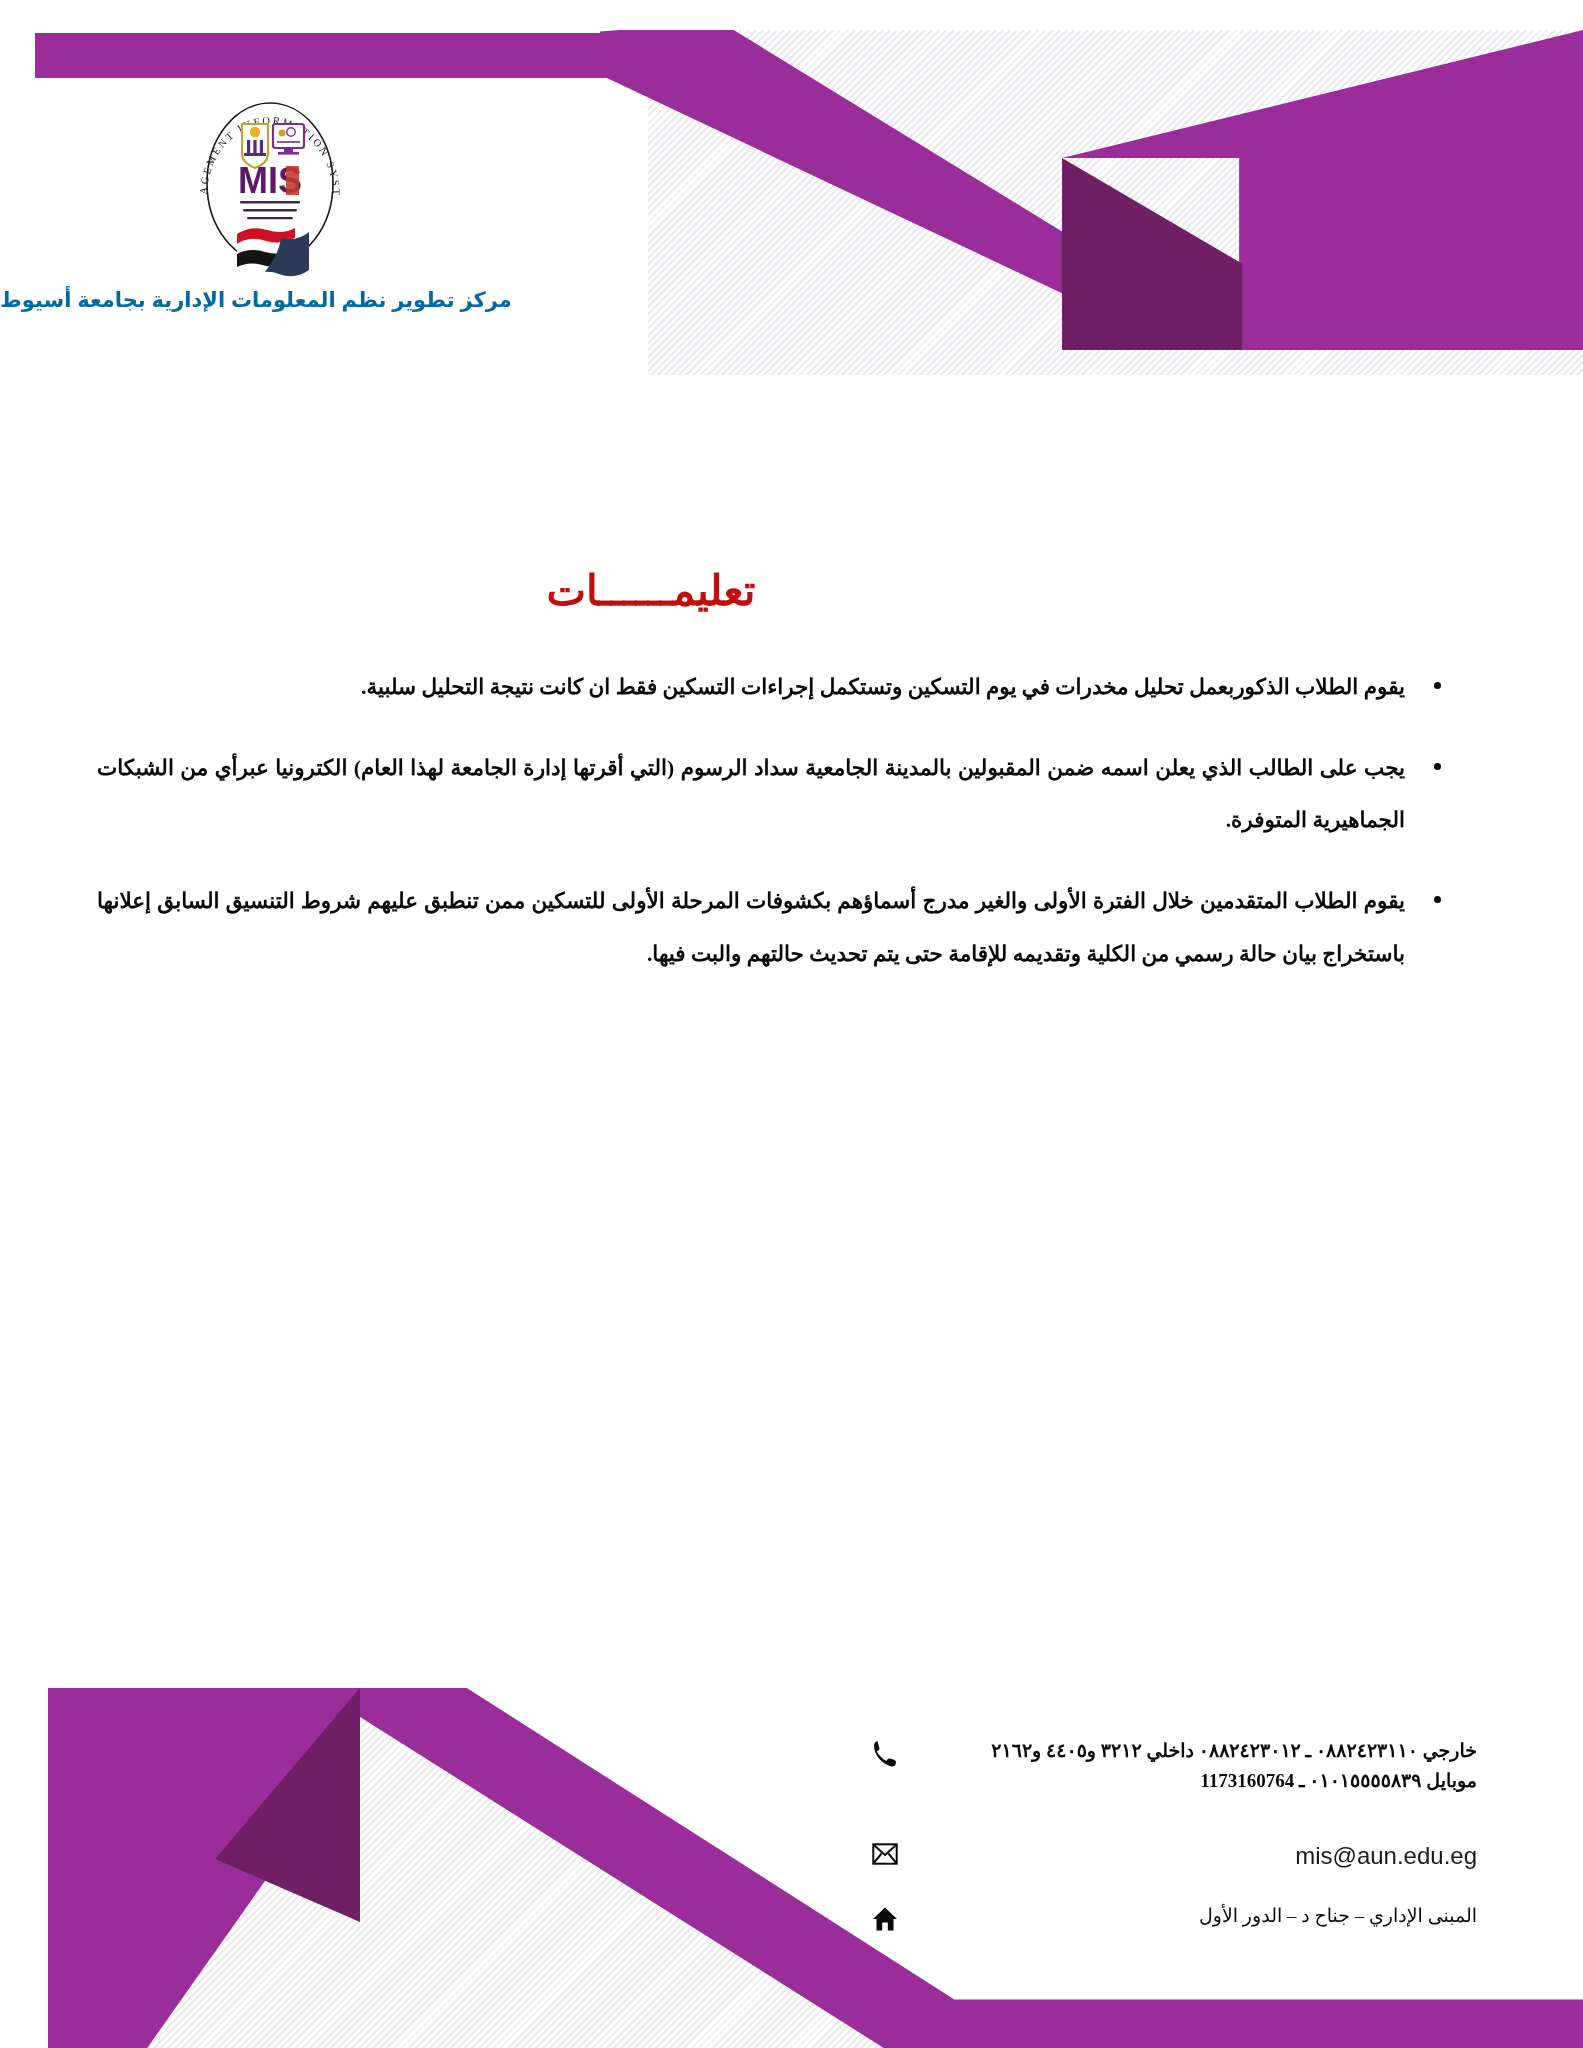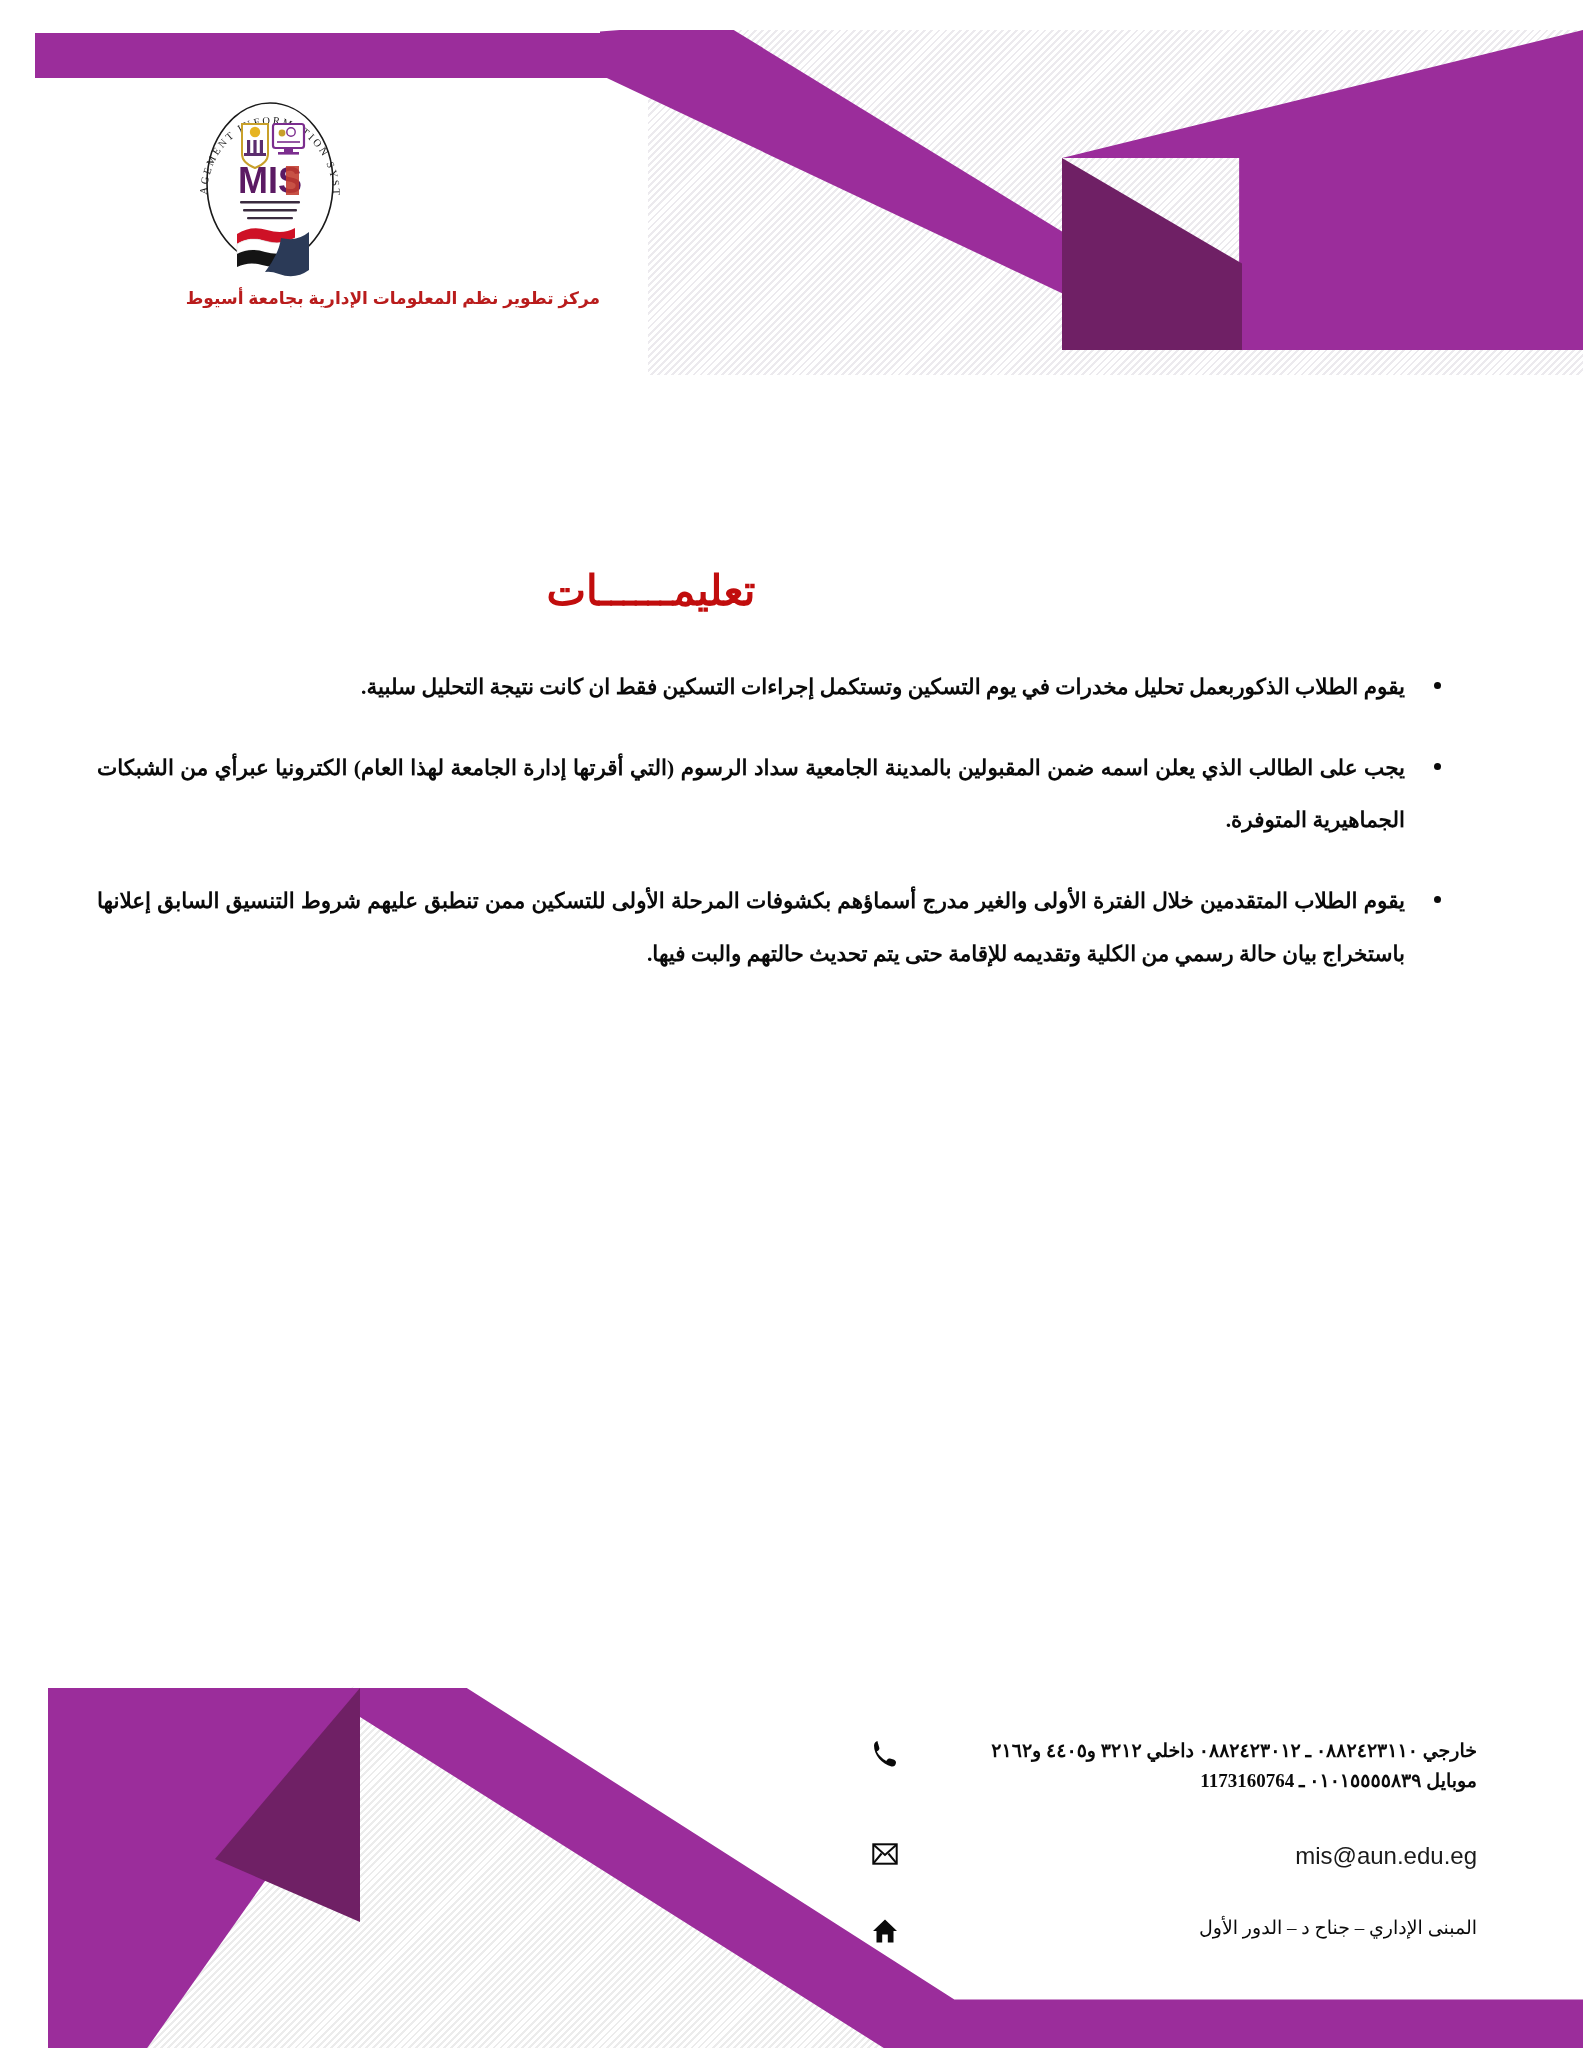--- a/index.html
+++ b/index.html
@@ -97,25 +97,25 @@
     height: 190px;
     z-index: 6;
   }
   .logo-wrap svg { display: block; width: 100%; height: 100%; }
 
   .center-name {
     position: absolute;
     left: 0px;
     top: 288px;
     width: 600px;
-    text-align: right;
+    text-align: left;
     font-family: "Liberation Sans", "DejaVu Sans", sans-serif;
     font-weight: bold;
-    font-size: 17px;
-    color: #b91c1c;
+    font-size: 21px;
+    color: #0369a1;
     direction: rtl;
     z-index: 6;
     letter-spacing: 0px;
   }
 
   
   .doc-title {
     position: absolute;
     left: 0;
     top: 566px;
@@ -262,21 +262,21 @@
     font-size: 24px;
     direction: ltr;
     text-align: right;
     color: #1a1a1a;
   }
   .c-line.addr {
     font-size: 19px;
     font-weight: normal;
   }
   .row-phone { margin-bottom: 40px; }
-  .row-mail  { margin-bottom: 38px; }
+  .row-mail  { margin-bottom: 26px; }
 </style>
 </head>
 <body>
 
 <div class="page">
 
   <div class="hdr-stripes"></div>
   <div class="hdr-arrow-light"></div>
   <div class="hdr-bar"></div>
   <div class="hdr-band"></div>

